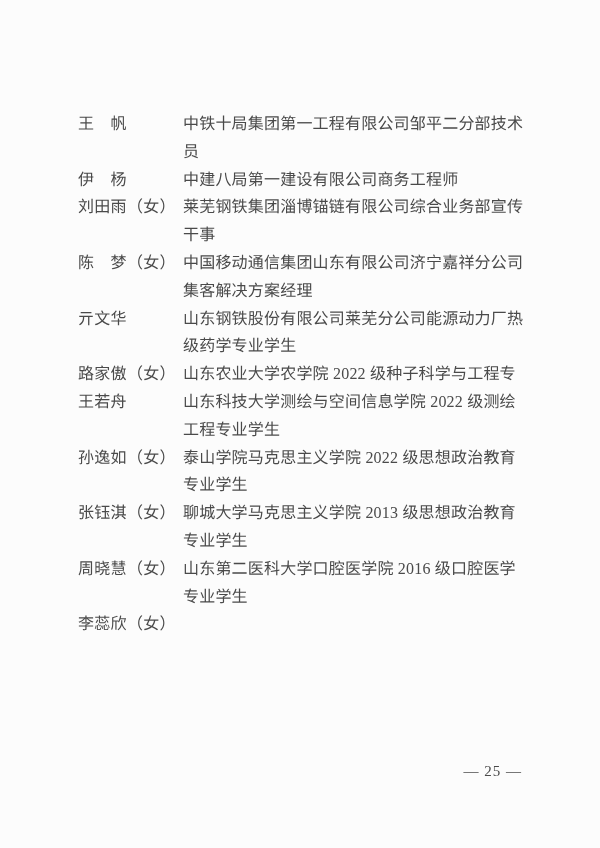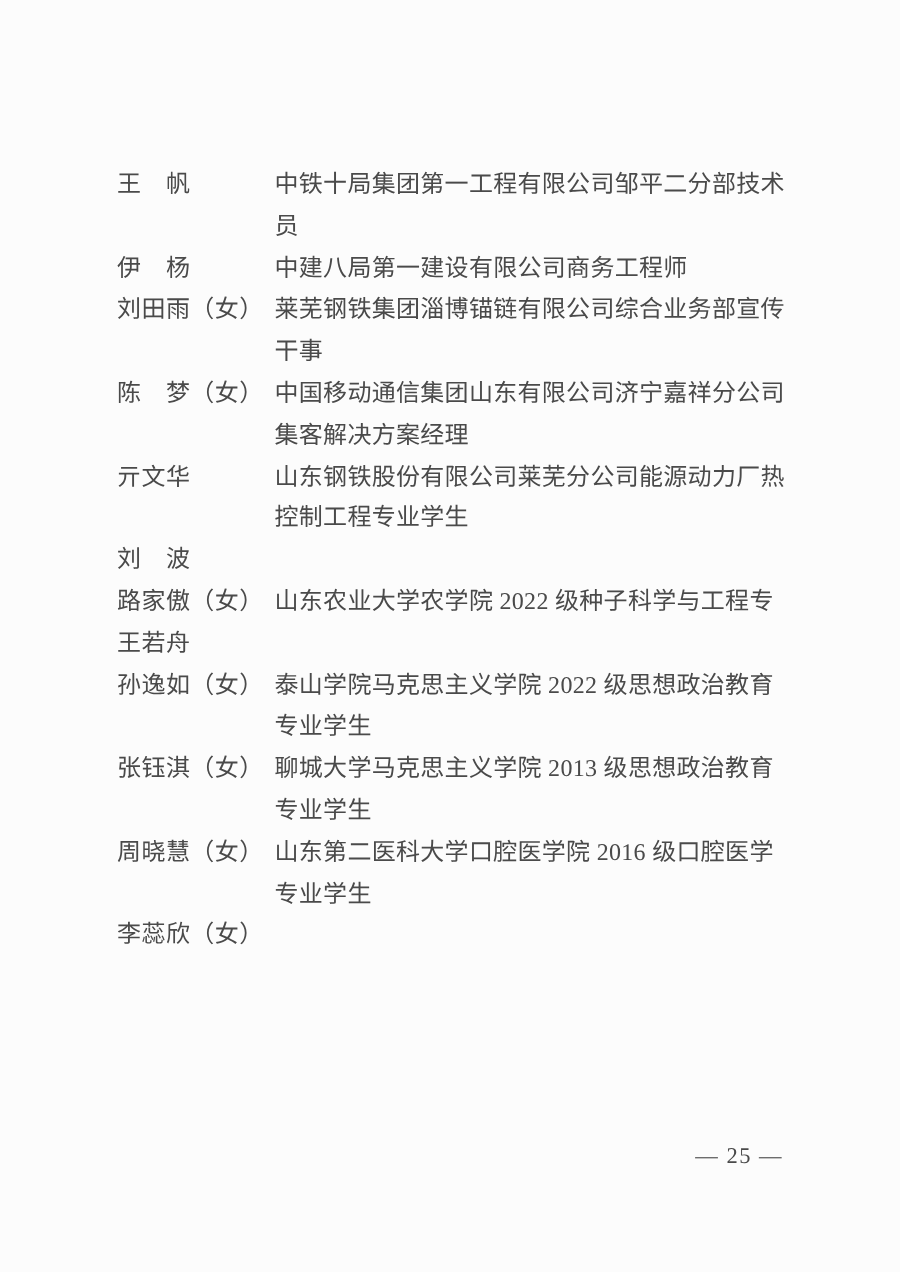--- a/index.html
+++ b/index.html
@@ -84,38 +84,41 @@
     <div class="desc">
           <div class="line">中国移动通信集团山东有限公司济宁嘉祥分公司</div>
           <div class="line">集客解决方案经理</div>
         </div>
   </div>
 
   <div class="entry">
     <div class="name">亓文华</div>
     <div class="desc">
           <div class="line">山东钢铁股份有限公司莱芜分公司能源动力厂热</div>
-          <div class="line">控制工程专业学生</div>
+          <div class="line">级药学专业学生</div>
         </div>
   </div>
 
 
   <div class="entry">
-    <div class="name">刘　波</div>
   </div>
 
   <div class="entry">
     <div class="name">路家傲（女）</div>
     <div class="desc">
           <div class="line">山东农业大学农学院 2022 级种子科学与工程专</div>
         </div>
   </div>
 
   <div class="entry">
     <div class="name">王若舟</div>
+    <div class="desc">
+          <div class="line">山东科技大学测绘与空间信息学院 2022 级测绘</div>
+          <div class="line">工程专业学生</div>
+        </div>
   </div>
 
   <div class="entry">
     <div class="name">孙逸如（女）</div>
     <div class="desc">
           <div class="line">泰山学院马克思主义学院 2022 级思想政治教育</div>
           <div class="line">专业学生</div>
         </div>
   </div>
 

